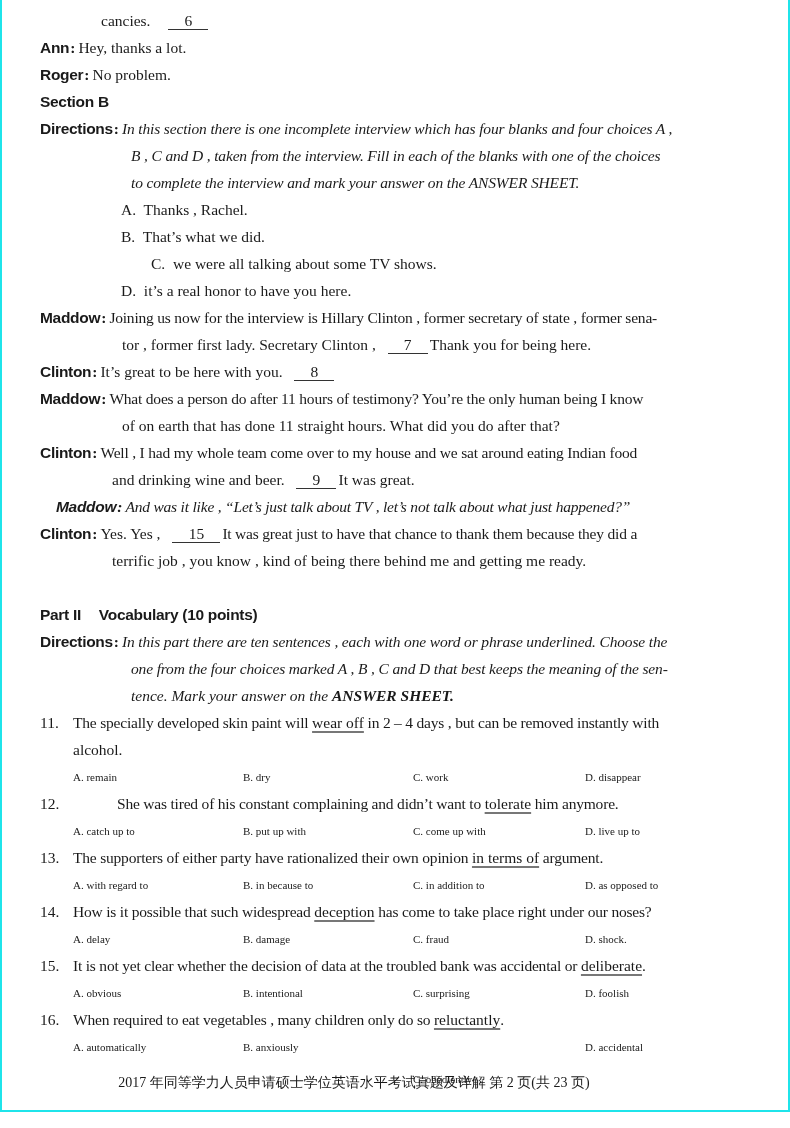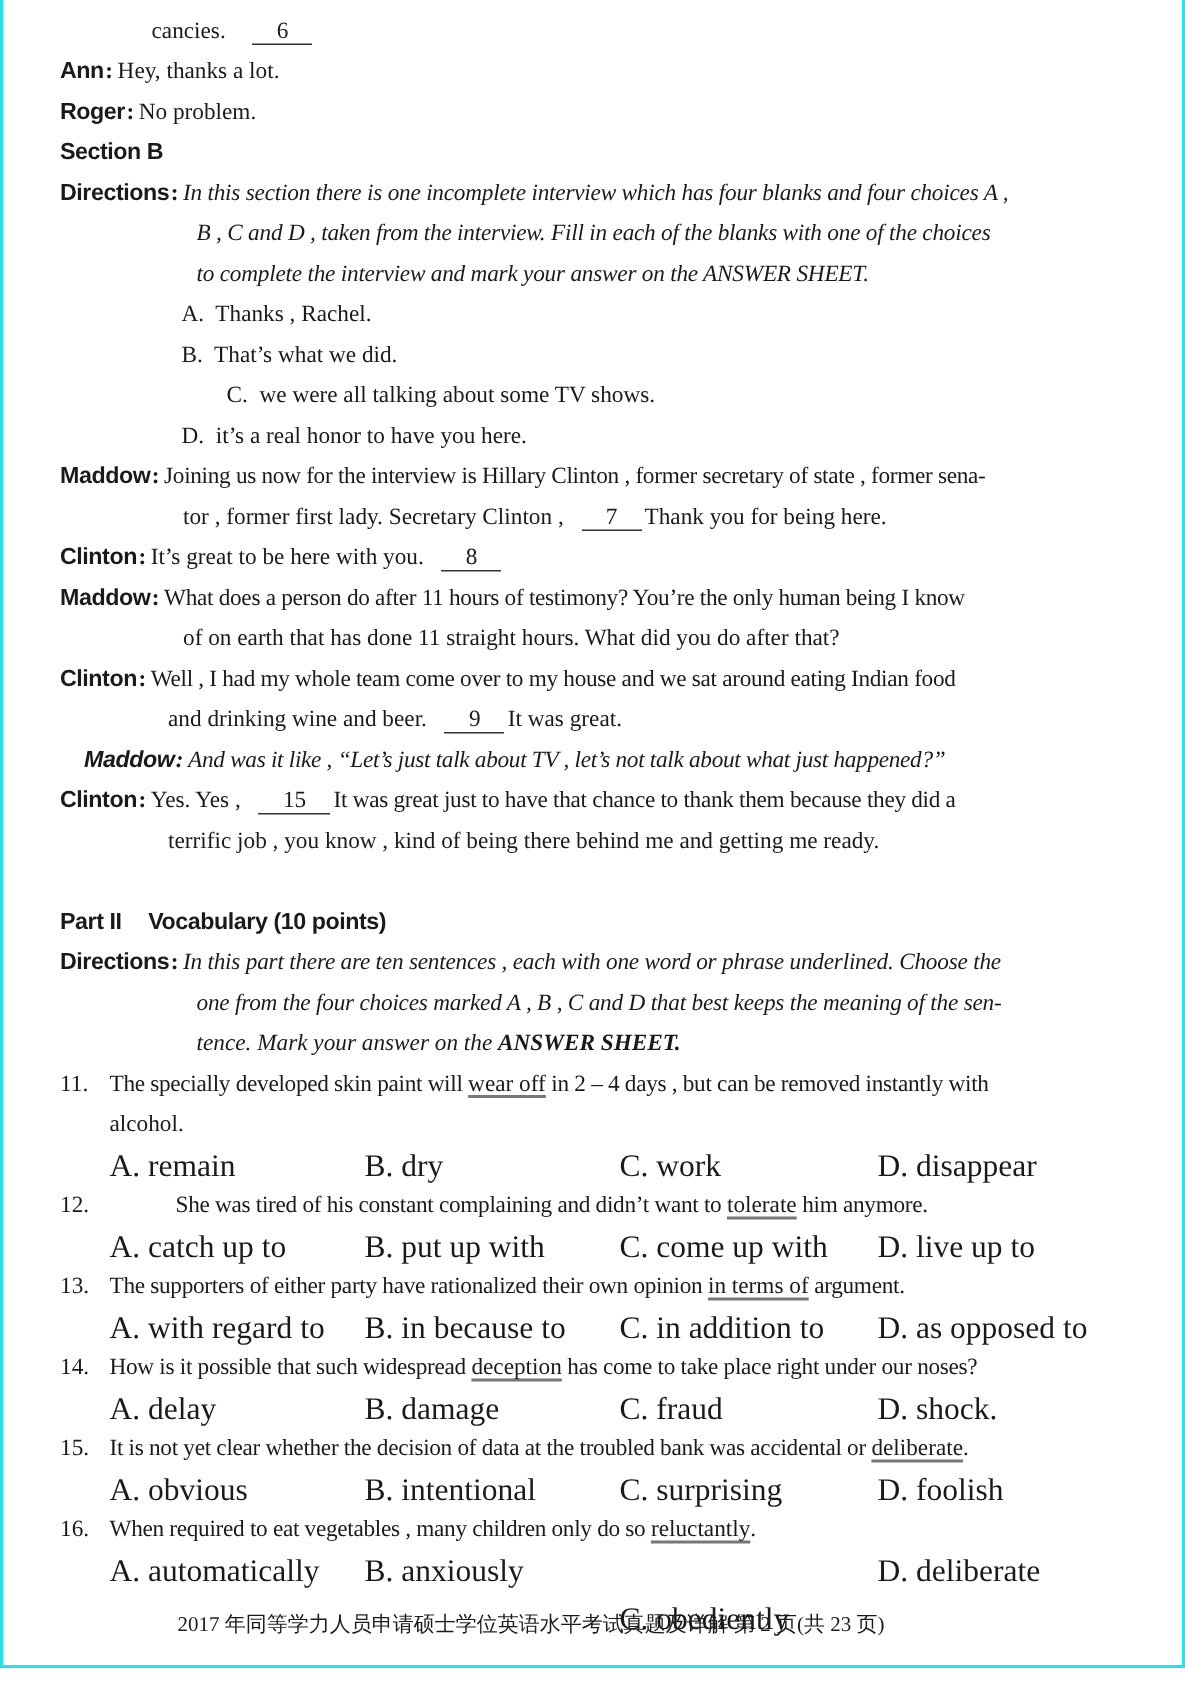--- a/index.html
+++ b/index.html
@@ -7,21 +7,21 @@
          font-family:"Liberation Serif", "DejaVu Serif", serif; color:#1a1a1a; }
   .frame { position:absolute; left:0; top:-4px; width:786px; height:1114px;
            border:2px solid #1fe4ea; border-top:none; box-sizing:content-box; background:#fff; }
   .line { position:absolute; left:0; white-space:nowrap; font-size:15.5px; line-height:20px; }
   .lbl { font-family:"Liberation Sans", "DejaVu Sans", sans-serif; font-weight:bold;
          font-stretch:condensed; letter-spacing:-0.3px; font-size:15.5px; }
   .colon { font-weight:bold; margin:0 3px 0 1px; }
   .ital { font-style:italic; }
   .blank { display:inline-block; border-bottom:1px solid #333; text-align:center; line-height:17px; margin:0 2px; }
   .ul { text-decoration:underline; text-decoration-color:#777; text-underline-offset:3px; text-decoration-thickness:1.5px; }
-  .opt { position:absolute; white-space:nowrap; font-size:21px; }
+  .opt { position:absolute; white-space:nowrap; font-size:11px; }
   .bold-caps { font-weight:bold; font-style:italic; }
   .footer { position:absolute; left:0; width:708px; text-align:center; font-size:14px;
             font-family:"Liberation Serif","DejaVu Serif",serif; }
 </style>
 </head>
 <body>
 
 <div class="frame" style="border-color: rgb(31, 228, 234);"></div>
 
 <div class="line" style="top:11px;left:101px;">
@@ -127,16 +127,16 @@
     <div class="opt" style="top: 929px; left: 585px; line-height: 20px;">D.  shock.</div>
     <div class="line" style="top: 956px; left: 40px;"><span style="display:inline-block;width:33px;">15.</span><span style="letter-spacing:-0.2px;">It is not yet clear whether the decision of data at the troubled bank was accidental or </span><span class="ul">deliberate</span><span style="letter-spacing:-0.2px;">.</span></div>
     <div class="opt" style="top: 983px; left: 73px; line-height: 20px;">A.  obvious</div>
     <div class="opt" style="top: 983px; left: 243px; line-height: 20px;">B.  intentional</div>
     <div class="opt" style="top: 983px; left: 413px; line-height: 20px;">C.  surprising</div>
     <div class="opt" style="top: 983px; left: 585px; line-height: 20px;">D.  foolish</div>
     <div class="line" style="top: 1010px; left: 40px;"><span style="display:inline-block;width:33px;">16.</span><span style="letter-spacing:-0.2px;">When required to eat vegetables  , many children only do so </span><span class="ul">reluctantly</span><span style="letter-spacing:-0.2px;">.</span></div>
     <div class="opt" style="top: 1037px; left: 73px; line-height: 20px;">A.  automatically</div>
     <div class="opt" style="top: 1037px; left: 243px; line-height: 20px;">B.  anxiously</div>
     <div class="opt" style="top: 1037px; left: 413px; line-height: 20px; margin-top: 32px;">C.  obediently</div>
-    <div class="opt" style="top: 1037px; left: 585px; line-height: 20px;">D.  deliberate</div>
+    <div class="opt" style="top: 1037px; left: 585px; line-height: 20px;">D.  accidental</div>
   </div>
 
 <div class="footer" style="top:1074px;">2017 年同等学力人员申请硕士学位英语水平考试真题及详解   第 2 页(共 23 页)</div>
 
 </body></html>

